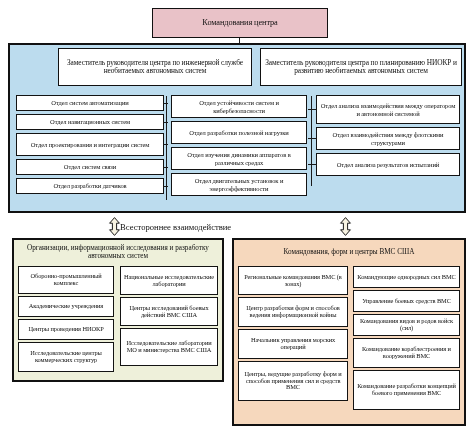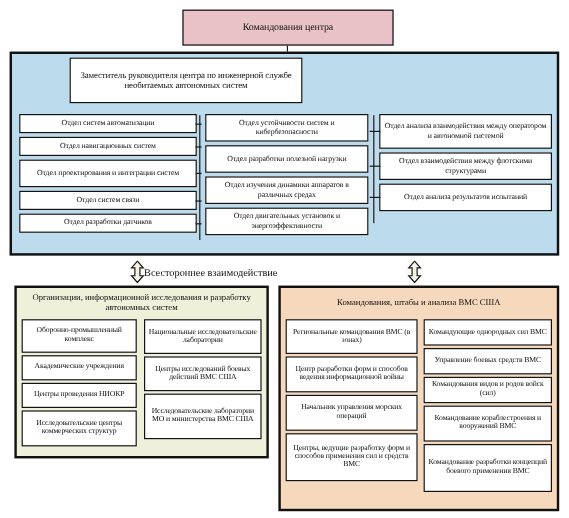--- a/index.html
+++ b/index.html
@@ -96,20 +96,23 @@
   <div class="ln v" style="left:239px;top:38px;height:11px;"></div>
   <div class="ln h" style="left:155px;top:48px;width:210px;"></div>
   <div class="ln v" style="left:155px;top:48px;height:6px;"></div>
   <div class="ln v" style="left:364px;top:48px;height:6px;"></div>
 
   <div id="blue-panel"></div>
 
   <div class="box deputy" id="deputy-left">
     <span>Заместитель руководителя центра по инженерной службе необитаемых автономных систем</span>
   </div>
+  <div class="box deputy" id="deputy-right">
+    <span>Заместитель руководителя центра по планированию НИОКР и развитию необитаемых автономных систем</span>
+  </div>
 
   <div class="ln v" style="left:166px;top:96px;height:104px;"></div>
 
   <div class="ln v" style="left:311px;top:96px;height:90px;"></div>
 
   <div class="box dept" style="left:16px;top:95px;width:148px;height:16px;">
     <span>Отдел систем автоматизации</span>
   </div>
   <div class="ln h" style="left:163px;top:103px;width:5px;"></div>
 
@@ -195,21 +198,21 @@
   </div>
   <div class="box leaf" style="left:120px;top:297px;width:98px;height:29px;">
     <span>Центры исследований боевых действий ВМС США</span>
   </div>
   <div class="box leaf" style="left:120px;top:328px;width:98px;height:38px;">
     <span>Исследовательские лаборатории МО и министерства ВМС США</span>
   </div>
 
   <div id="right-panel"></div>
   <div class="panel-head" id="right-head">
-    <span>Командования, штабы и анализа ВМС США</span>
+    <span>Командования, форм и центры ВМС США</span>
   </div>
 
   <div class="box leaf" style="left:238px;top:266px;width:110px;height:29px;">
     <span>Региональные командования ВМС (в зонах)</span>
   </div>
   <div class="box leaf" style="left:238px;top:297px;width:110px;height:30px;">
     <span>Центр разработки форм и способов ведения информационной войны</span>
   </div>
   <div class="box leaf" style="left:238px;top:329px;width:110px;height:30px;">
     <span>Начальник управления морских операций</span>

